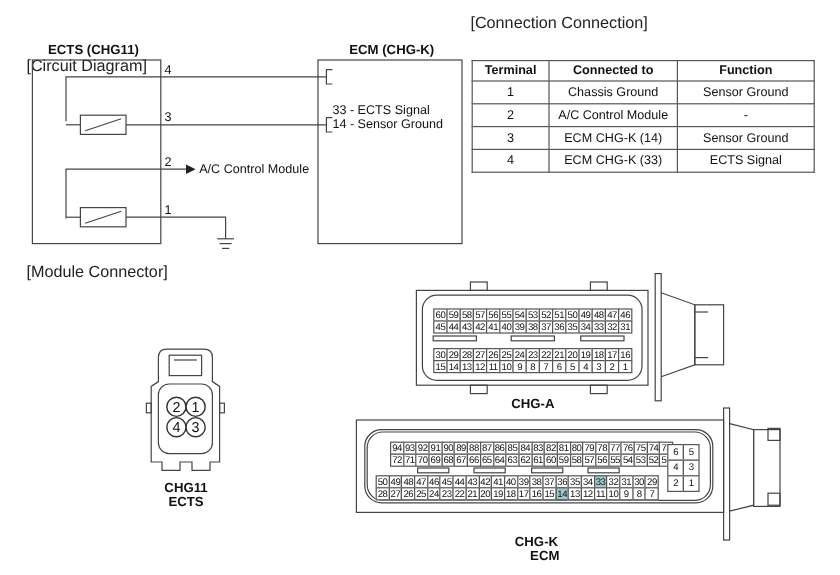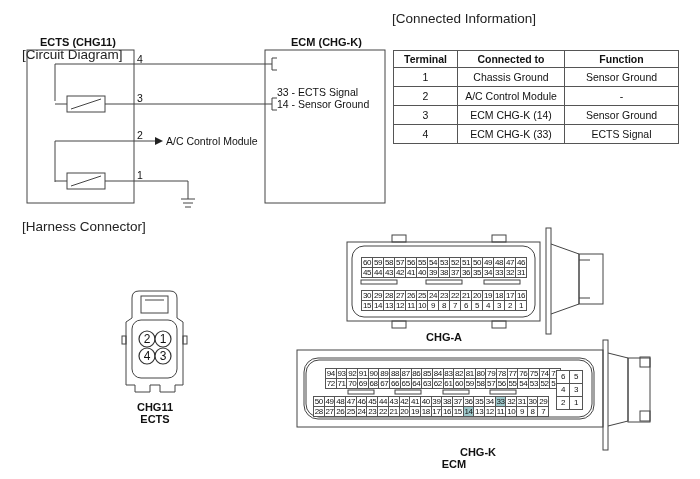--- a/index.html
+++ b/index.html
@@ -16,22 +16,22 @@
   table.conn th { font-weight:bold; height:16px; }
   .pin-grid { position:absolute; display:grid; }
   .pin { border:1px solid #555; font-size:8px; text-align:center; line-height:9px; height:9px;
          box-sizing:content-box; margin:-1px 0 0 -1px; background:#fff; letter-spacing:-0.4px; }
   .pin.hl { background:#9fc9cc; }
 </style>
 </head>
 <body>
 
 <div class="abs section-title" style="left:22px;top:11px;margin-top:36px;">[Circuit Diagram]</div>
-<div class="abs section-title" style="left:392px;top:11px;">[Connected Information]</div>
-<div class="abs section-title" style="left:22px;top:219px;">[Harness Connector]</div>
+<div class="abs section-title" style="left:392px;top:11px;">[Connection Connection]</div>
+<div class="abs section-title" style="left:22px;top:219px;">[Module Connector]</div>
 
 <svg width="700" height="479">
   <g stroke="#444" stroke-width="1" fill="none">
     <rect x="27" y="50" width="107" height="153"></rect>
     <rect x="265" y="50" width="120" height="153"></rect>
 
     <polyline points="55,101 55,64 272,64"></polyline>
 
     <rect x="67" y="96" width="38" height="16"></rect>
     <line x1="71" y1="109" x2="101" y2="99"></line>
@@ -317,14 +317,14 @@
     <div class="pin">7</div>
   </div>
 <div id="chgk-side" class="pin-grid" style="left:557px;top:371px;grid-template-columns:repeat(2,13px);">
     <div class="pin" style="height: 12px; line-height: 12px;">6</div>
     <div class="pin" style="height: 12px; line-height: 12px;">5</div>
     <div class="pin" style="height: 12px; line-height: 12px;">4</div>
     <div class="pin" style="height: 12px; line-height: 12px;">3</div>
     <div class="pin" style="height: 12px; line-height: 12px;">2</div>
     <div class="pin" style="height: 12px; line-height: 12px;">1</div>
   </div>
-<div class="abs bold-label" style="left:429px;top:446px;width:50px;text-align:center;margin-left:24px;">CHG-K</div>
+<div class="abs bold-label" style="left:429px;top:446px;width:50px;">CHG-K</div>
 <div class="abs bold-label" style="left:429px;top:458px;width:50px;text-align:center;">ECM</div>
 
 </body></html>

